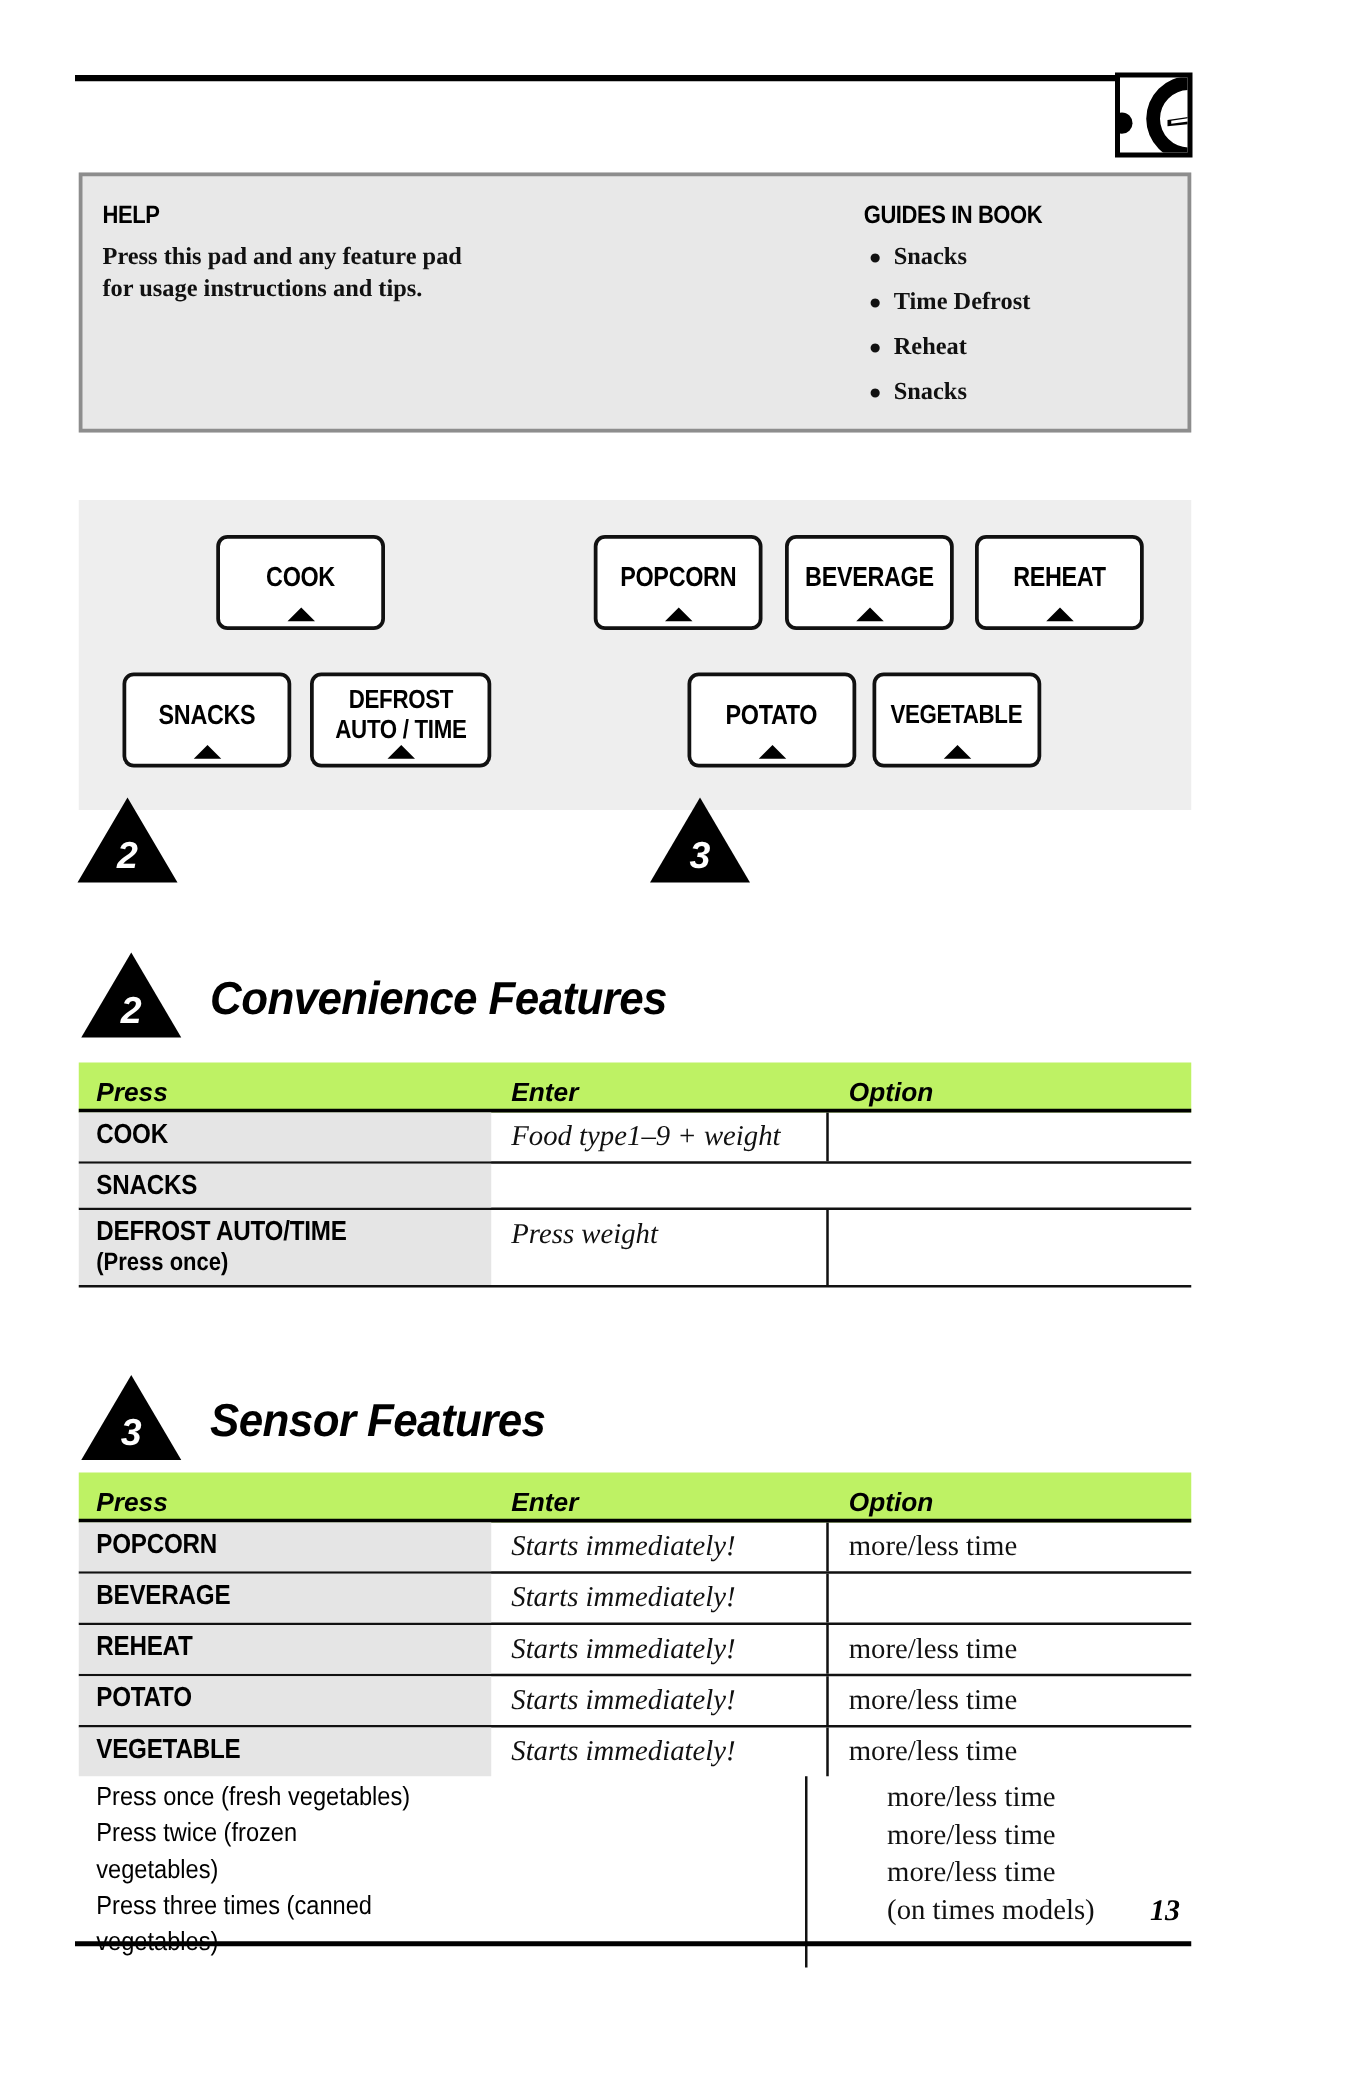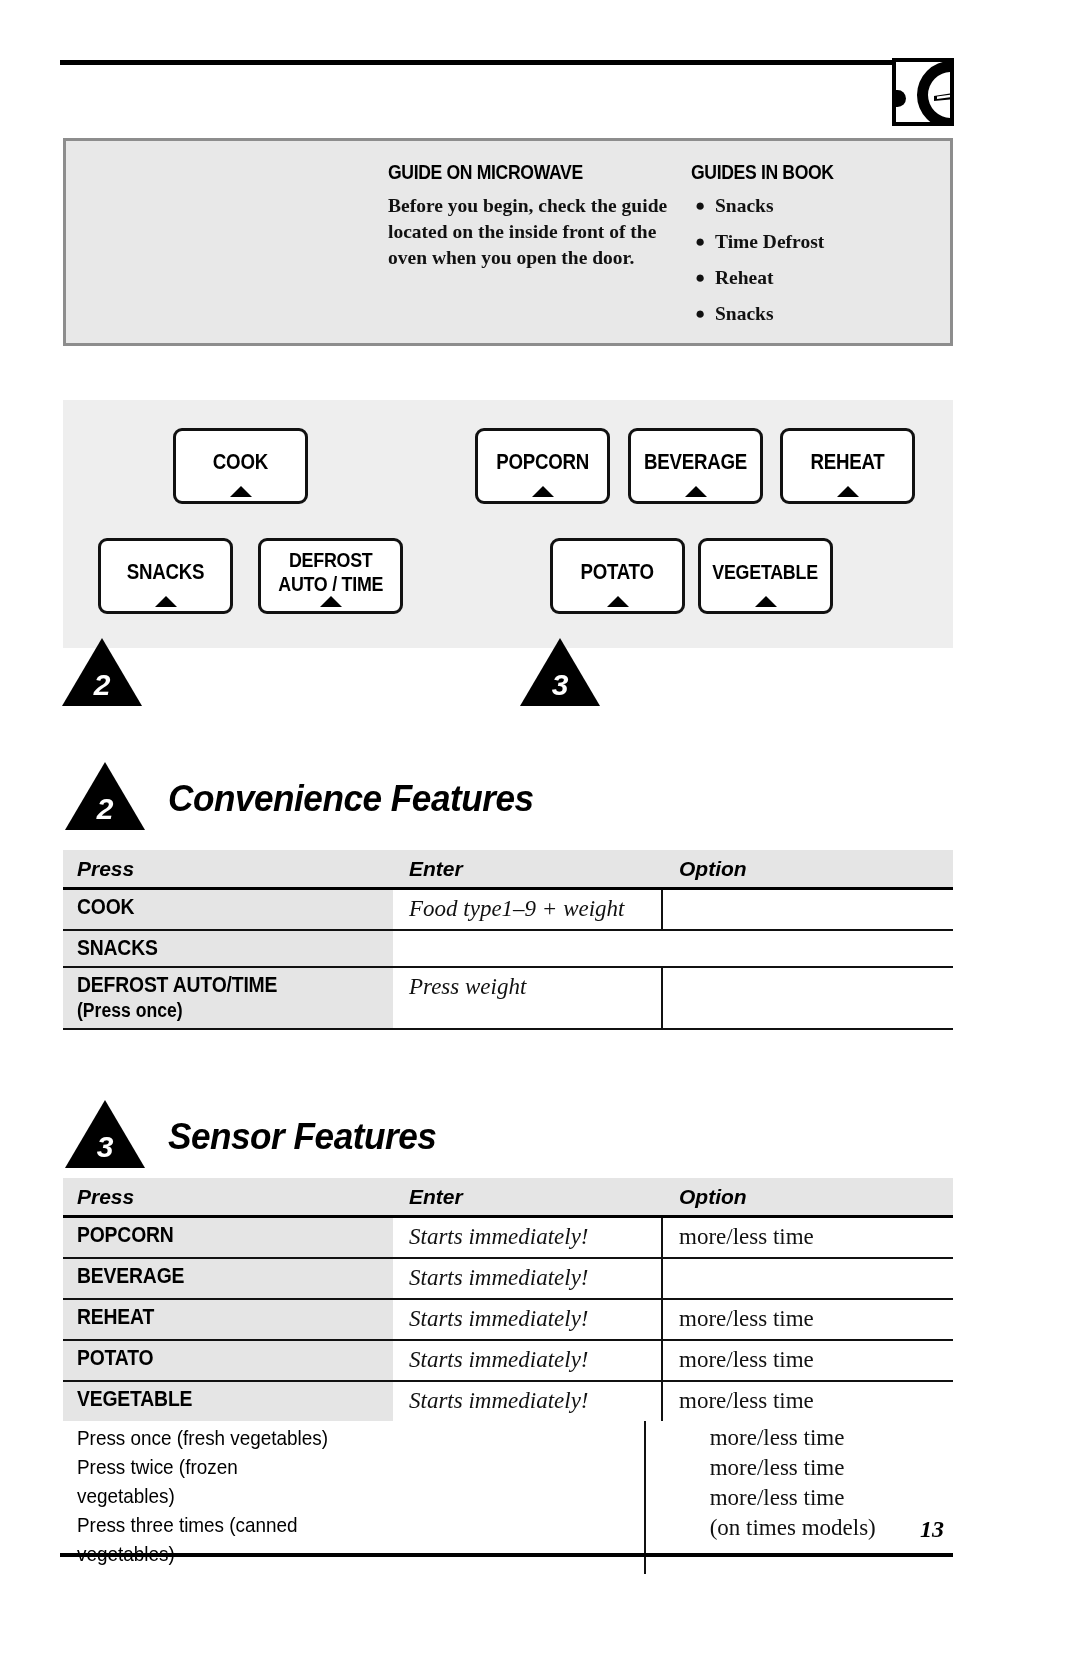--- a/index.html
+++ b/index.html
@@ -98,21 +98,21 @@
     position:absolute;left:105px;top:16px;
     font-family:"Liberation Sans", sans-serif;
     font-weight:bold;font-style:italic;font-size:37px;letter-spacing:-0.5px;
     color:#000;white-space:nowrap;
     transform:scaleX(0.95);transform-origin:left center;
   }
 
   
   .tbl{position:absolute;width:890px;}
   .thead{
-    display:flex;background:#e5e5e5;height:37px;align-items:center;
+    display:flex;background:#bef264;height:37px;align-items:flex-end;
     border-bottom:3px solid #000;
   }
   .thead .th{
     font-family:"Liberation Sans", sans-serif;
     font-weight:bold;font-style:italic;font-size:21px;color:#000;
     transform:scaleX(0.9);transform-origin:left center;
   }
   .col1{width:330px;padding-left:14px;box-sizing:border-box;}
   .col2{width:270px;padding-left:16px;box-sizing:border-box;}
   .col3{width:290px;padding-left:16px;box-sizing:border-box;}
@@ -171,25 +171,25 @@
     <div class="logo-dot"></div>
     <svg class="logo-swirl" viewBox="0 0 78 78">
       <path d="M39 5 A34 34 0 1 0 39 73 A34 34 0 0 0 39 5 Z M39 16 A23 23 0 1 1 39 62 A23 23 0 0 1 39 16 Z" fill="#000"></path>
       <path d="M22 40 L62 34 L62 41 L22 45 Z" fill="#000"></path>
       <path d="M25 40.5 L58 36 L58 38.6 L25 43 Z" fill="#fff"></path>
     </svg>
   </div>
 
   <div class="info-box">
 
-
-    <div class="info-col c2">
-      <div class="info-head">GUIDE ON MICROWAVE</div>
-      <div class="info-body">Before you begin, check the guide located on the inside front of the oven when you open the door.</div>
-    </div>
+    <div class="info-col c1">
+      <div class="info-head">HELP</div>
+      <div class="info-body">Press this pad and any feature pad for usage instructions and tips.</div>
+    </div>
+
 
     <div class="info-col c3">
       <div class="info-head">GUIDES IN BOOK</div>
       <ul class="info-list">
         <li><span class="bullet">●</span><span>Snacks</span></li>
         <li><span class="bullet">●</span><span>Time Defrost</span></li>
         <li><span class="bullet">●</span><span>Reheat</span></li>
         <li><span class="bullet">●</span><span>Snacks</span></li>
       </ul>
     </div>
@@ -215,21 +215,21 @@
     <div class="pad" style="left:717px;top:28px;width:135px;height:76px;">
       <span class="lbl">REHEAT</span>
       <span class="tri"></span>
     </div>
 
     <div class="pad" style="left:35px;top:138px;width:135px;height:76px;">
       <span class="lbl">SNACKS</span>
       <span class="tri"></span>
     </div>
 
-    <div class="pad" style="left:195px;top:138px;width:145px;height:76px;">
+    <div class="pad" style="left:185px;top:138px;width:145px;height:76px;">
       <span class="lbl" style="margin-top:-8px;font-size:21px;line-height:24px;">DEFROST
 AUTO / TIME</span>
       <span class="tri"></span>
     </div>
 
     <div class="pad" style="left:487px;top:138px;width:135px;height:76px;">
       <span class="lbl">POTATO</span>
       <span class="tri"></span>
     </div>
 

